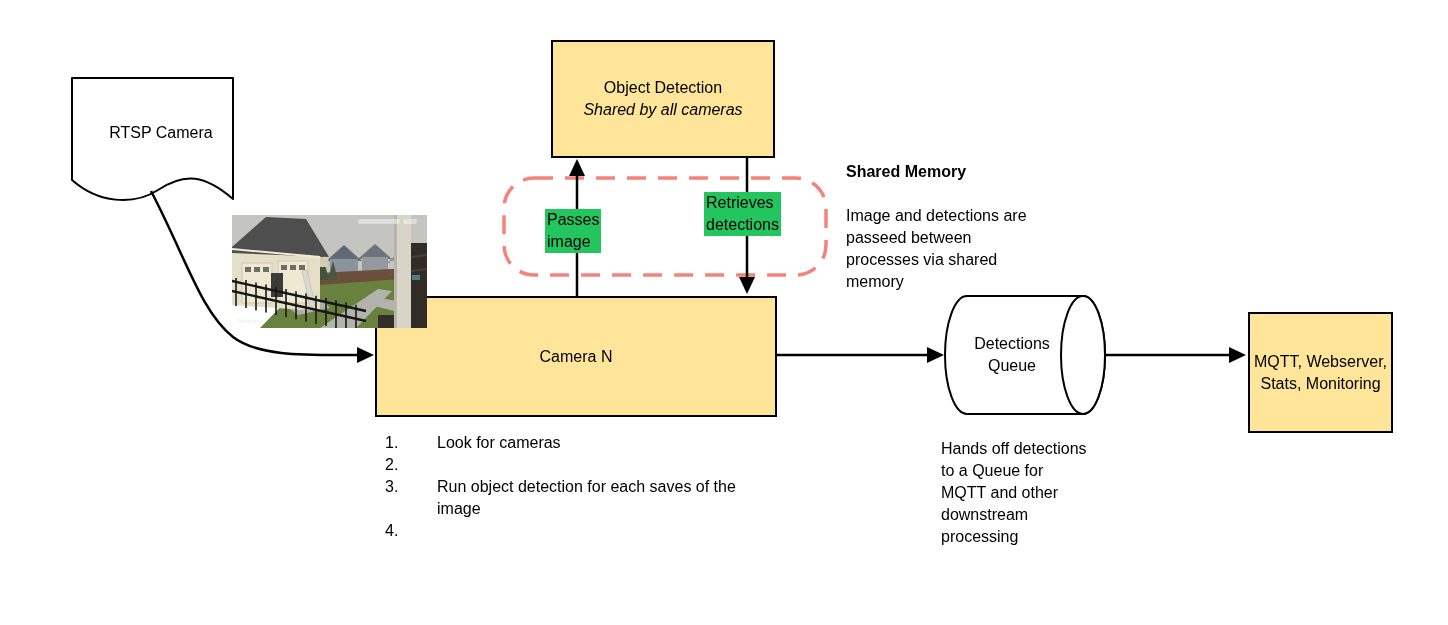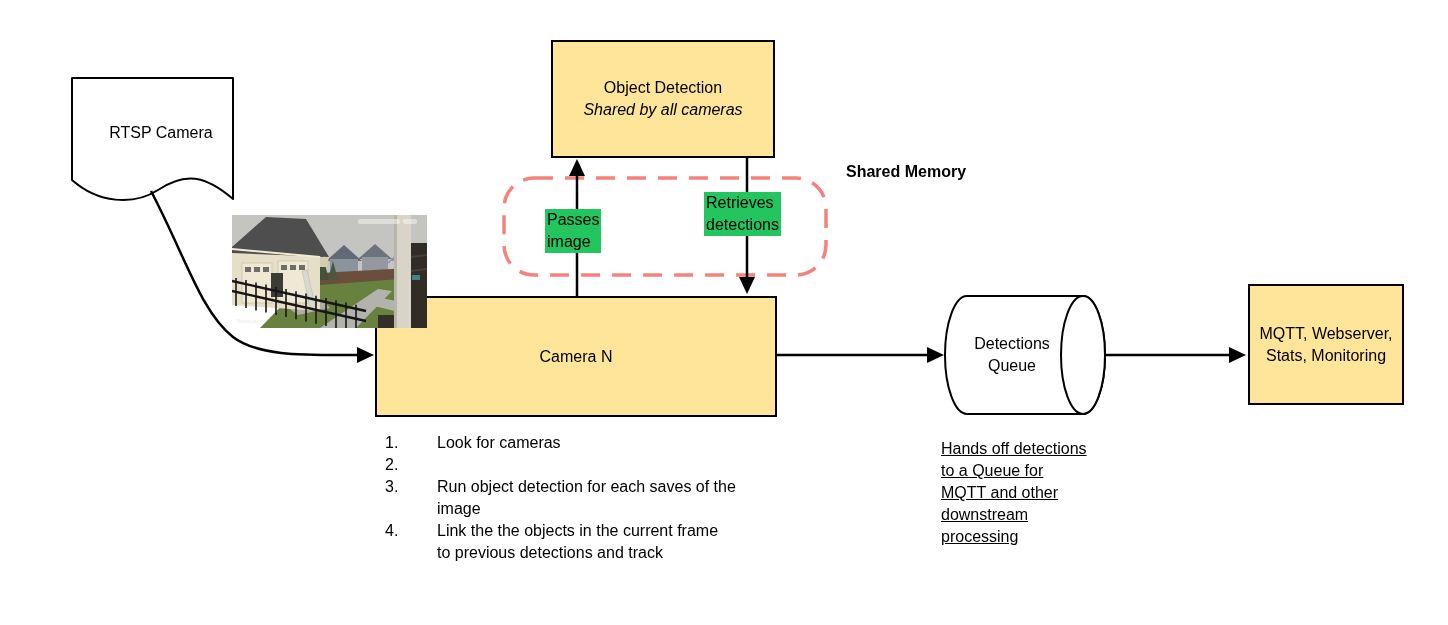--- a/index.html
+++ b/index.html
@@ -38,21 +38,21 @@
 
   <div class="box" style="left:551px;top:40px;width:224px;height:118px;">
     <div>Object Detection</div>
     <div class="italic">Shared by all cameras</div>
   </div>
 
   <div class="box" style="left:375px;top:296px;width:402px;height:121px;">
     <div>Camera N</div>
   </div>
 
-  <div class="box pre" style="left:1248px;top:284px;width:156px;height:121px;">
+  <div class="box pre" style="left:1248px;top:312px;width:145px;height:121px;">
     <div class="pre">MQTT, Webserver,
 Stats, Monitoring</div>
   </div>
 
   <svg class="layer main-svg" width="1448" height="625" viewBox="0 0 1448 625">
 
     <path d="M72,78 H233 V199 C205,175 185,172 158,190 C133,206 98,203 72,180 Z" fill="#ffffff" stroke="#000" stroke-width="2" stroke-linejoin="round"></path>
 
     <path d="M151,191 C186,258 201,312 233,337 C259,357 308,355 360,355" fill="none" stroke="#000" stroke-width="2.5"></path>
     <polygon points="374,355 357,347 357,363" fill="#000"></polygon>
@@ -157,50 +157,52 @@
     </g>
 
     <text x="5" y="108" font-size="6" fill="#e8e8e4" opacity="0.85" font-family="Liberation Sans, sans-serif">Backyard</text>
   </svg>
 
   <div class="shape-label" style="left:72px;top:122px;width:178px;">RTSP Camera</div>
 
 
   <div class="note" style="left:846px;top:139px;width:215px;">
     <div class="title">Shared Memory</div>
+    <div>Image and detections are
+passeed between
+processes via shared
+memory</div>
   </div>
 
   <div class="arrow-label" style="left:545px;top:209px;">Passes
 image</div>
 
   <div class="arrow-label" style="left:704px;top:192px;">Retrieves
 detections</div>
 
   <div class="shape-label pre" style="left:952px;top:333px;width:120px;">Detections
 Queue</div>
 
-  <div class="note" style="left:941px;top:438px;width:180px;text-decoration:underline;">Hands off detections
+  <div class="note" style="left:941px;top:438px;width:180px;">Hands off detections
 to a Queue for
 MQTT and other
 downstream
 processing</div>
 
   <div class="steps">
     <div class="step">
       <span class="step-num">1.</span>
       <span class="step-text">Look for cameras</span>
     </div>
     <div class="step">
       <span class="step-num">2.</span>
     </div>
     <div class="step">
       <span class="step-num">3.</span>
       <span class="step-text">Run object detection for each saves of the
 image</span>
     </div>
     <div class="step">
       <span class="step-num">4.</span>
-      <span class="step-text">Link the the objects in the current frame
-to previous detections and track</span>
     </div>
   </div>
 
 </div>
 
 </body></html>

